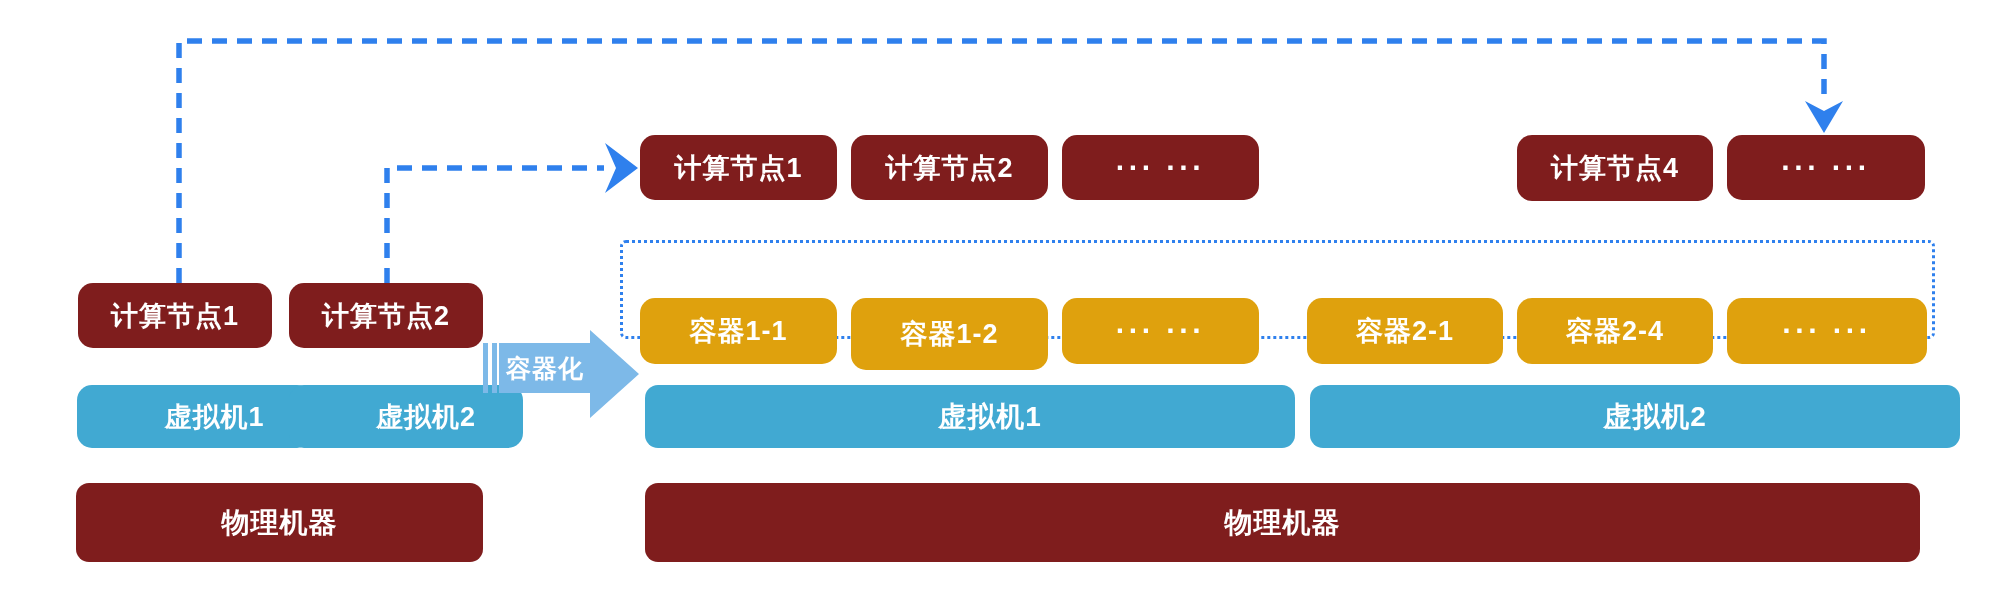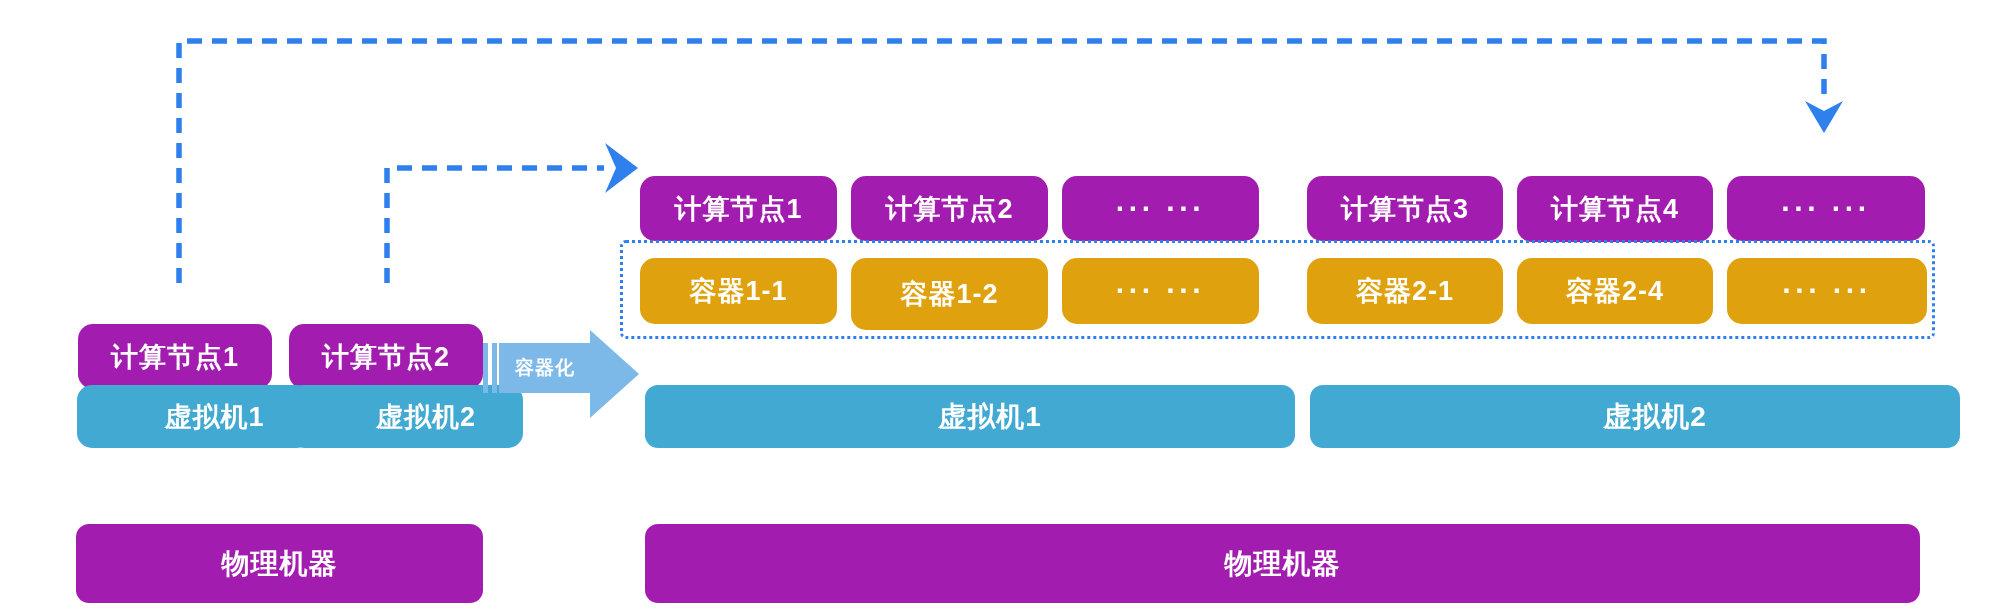--- a/index.html
+++ b/index.html
@@ -5,35 +5,35 @@
   html,body{margin:0;padding:0;background:#ffffff;}
   .canvas{
     position:relative;width:2000px;height:610px;background:#ffffff;overflow:hidden;
     font-family:"Liberation Sans","DejaVu Sans",sans-serif;
   }
   .box{
     position:absolute;display:flex;align-items:center;justify-content:center;
     color:#ffffff;font-weight:bold;font-size:27px;border-radius:15px;
     letter-spacing:1px;white-space:nowrap;
   }
-  .blue{background:#a21caf;margin-top:41px;}
+  .blue{background:#7f1d1d;}
   .teal{background:#41A9D2;padding-left:40px;}
-  .orange{background:#DFA10D;}
+  .orange{background:#DFA10D;margin-top:40px;}
   .dots{font-size:30px;letter-spacing:3px;}
   .wide{border-radius:13px;font-size:28px;}
   .dotted-group{
     position:absolute;left:620px;top:240px;width:1315px;height:99px;
     border:3px dotted #2F80ED;border-radius:6px;box-sizing:border-box;
   }
   .overlay{position:absolute;left:0;top:0;pointer-events:none;}
   .transform-arrow{position:absolute;left:483px;top:330px;width:156px;height:88px;}
   .transform-arrow .label{
     position:absolute;left:12px;top:13px;width:100px;height:50px;
     display:flex;align-items:center;justify-content:center;
-    color:#ffffff;font-weight:bold;font-size:19px;letter-spacing:1px;
+    color:#ffffff;font-weight:bold;font-size:25px;letter-spacing:1px;
   }
 </style>
 </head>
 <body>
 
 <div class="canvas">
 
   <svg class="overlay" width="2000" height="610" viewBox="0 0 2000 610">
     <path d="M 179 283 L 179 41 L 1824 41 L 1824 104" fill="none" stroke="#2F80ED" stroke-width="5.5" stroke-dasharray="15 10"></path>
     <polygon points="1824,133 1805,101 1824,111 1843,101" fill="#2F80ED"></polygon>
@@ -68,23 +68,20 @@
 
   <div class="box blue" style="left:640px;top:135px;width:197px;height:65px;">
     <span>计算节点1</span>
   </div>
   <div class="box blue" style="left:851px;top:135px;width:197px;height:65px;">
     <span>计算节点2</span>
   </div>
   <div class="box blue dots" style="left:1062px;top:135px;width:197px;height:65px;">
     <span>··· ···</span>
   </div>
-  <div class="box blue" style="left:1307px;top:135px;width:196px;height:65px;">
-    <span>计算节点3</span>
-  </div>
   <div class="box blue" style="left:1517px;top:135px;width:196px;height:66px;">
     <span>计算节点4</span>
   </div>
   <div class="box blue dots" style="left:1727px;top:135px;width:198px;height:65px;">
     <span>··· ···</span>
   </div>
 
   <div class="dotted-group"></div>
 
   <div class="box orange" style="left:640px;top:258px;width:197px;height:66px;">

